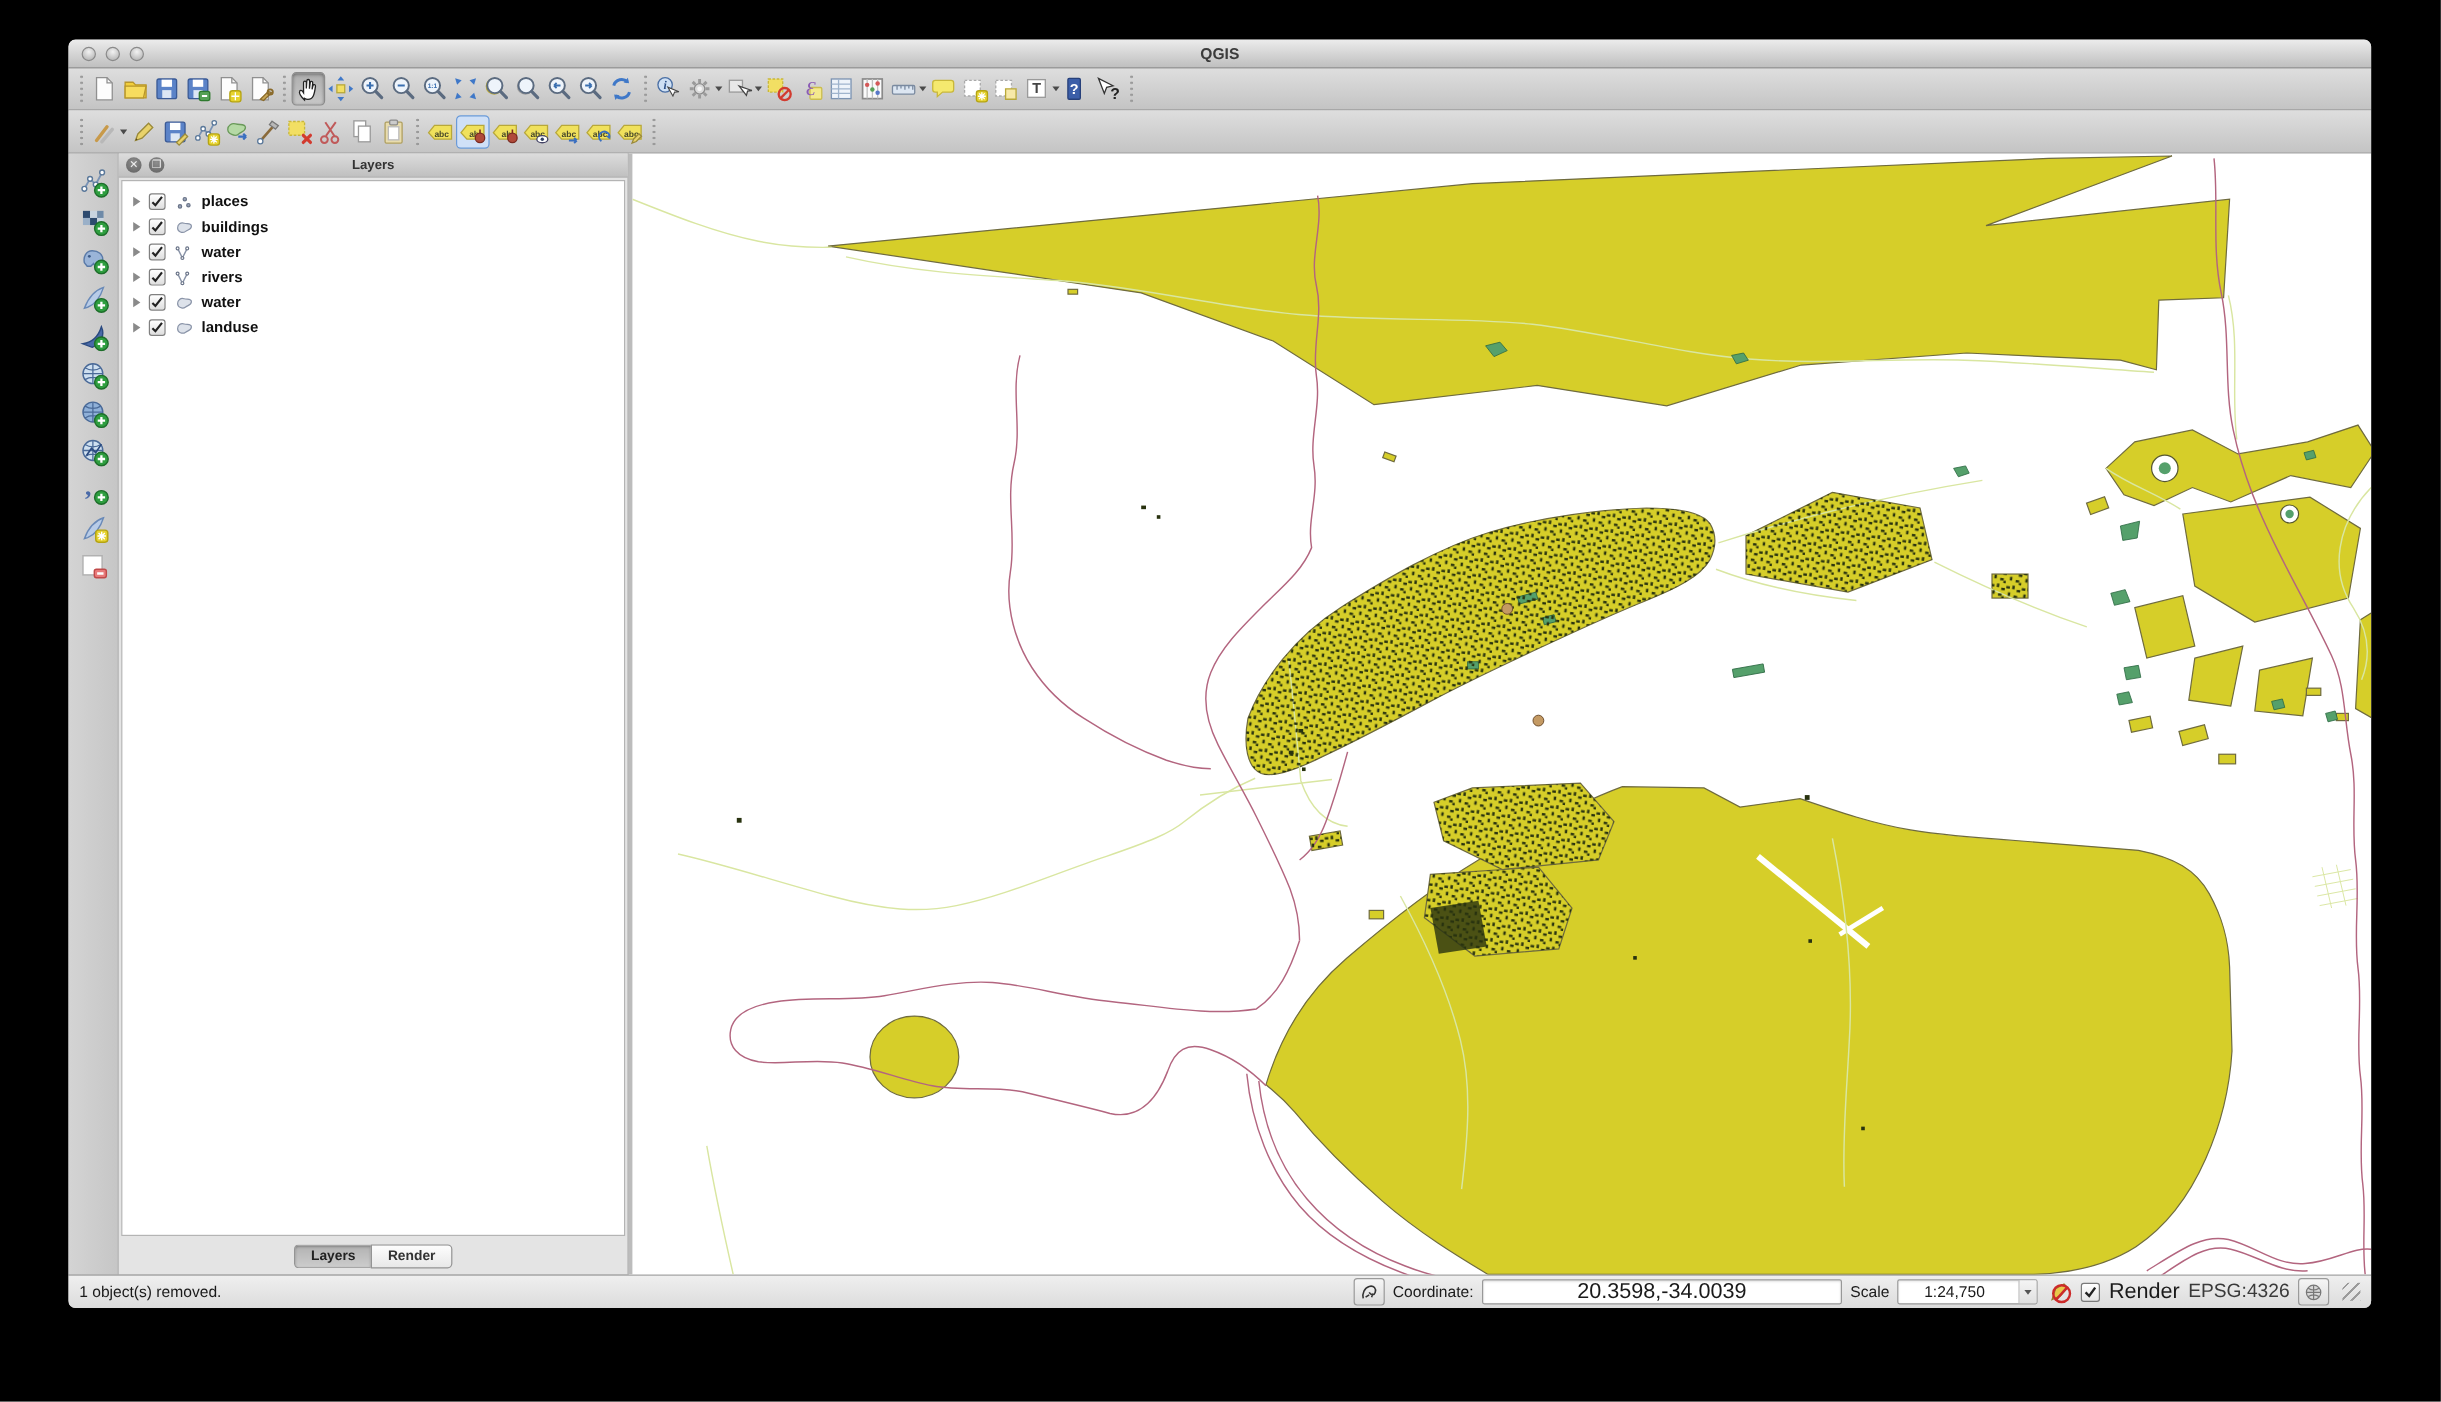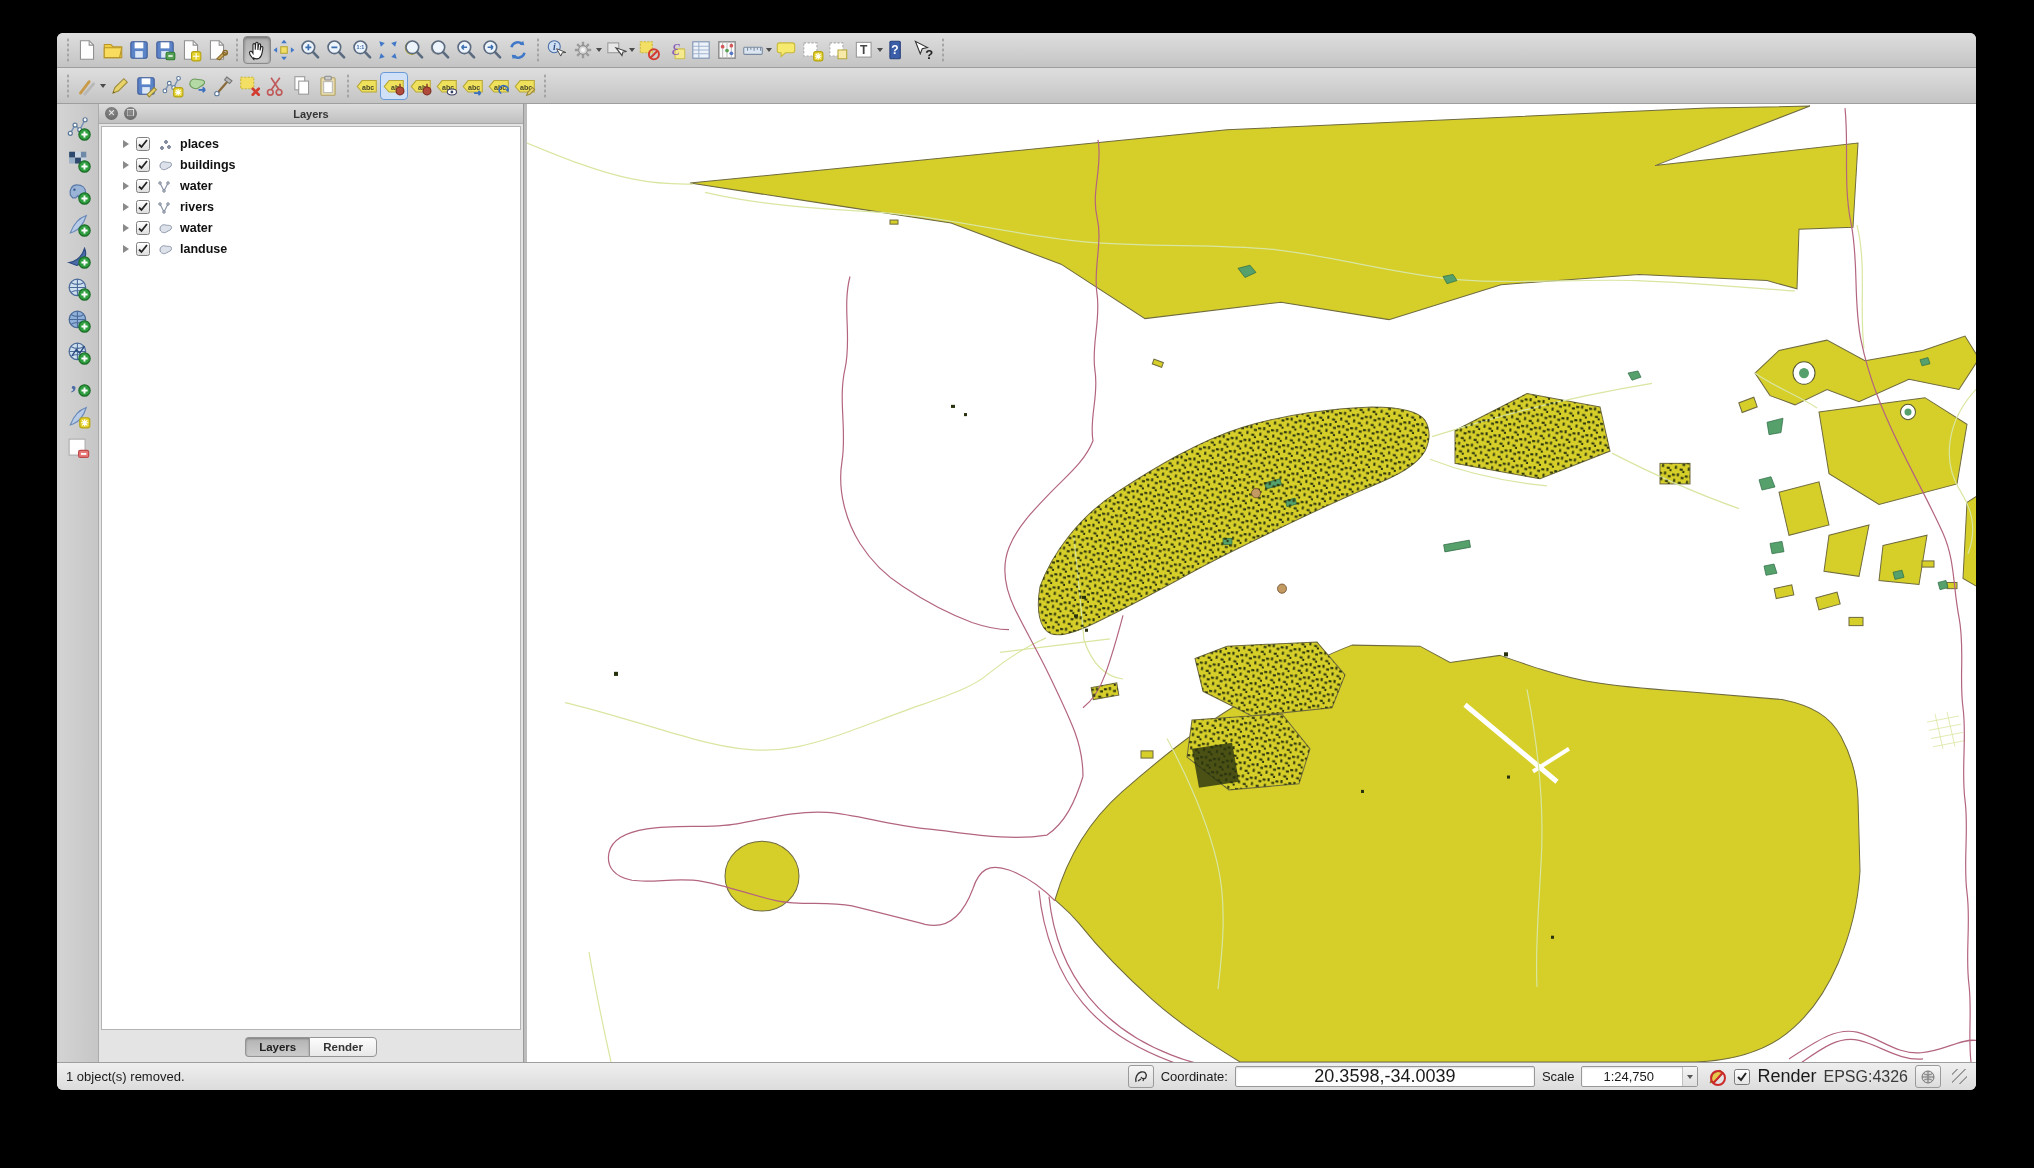--- a/index.html
+++ b/index.html
@@ -28,21 +28,21 @@
   .dock{width:42px;flex:0 0 42px;background:linear-gradient(90deg,#d4d4d4,#c6c6c6);border-right:1px solid #ababab;
         display:flex;flex-direction:column;align-items:center;padding-top:10px;gap:5px;box-sizing:border-box}
   .dockbtn{width:30px;height:27px;display:flex;align-items:center;justify-content:center}
   .panel{width:425px;flex:0 0 425px;background:#e4e4e4;display:flex;flex-direction:column;border-right:1px solid #9a9a9a;box-sizing:border-box}
   .panel-header{height:19px;flex:0 0 19px;background:linear-gradient(#dcdcdc,#c0c0c0);border-bottom:1px solid #a8a8a8;
                 display:flex;align-items:center;position:relative}
   .panel-title{position:absolute;left:0;right:0;text-align:center;font-size:11px;font-weight:bold;color:#333}
   .panel-btn{width:13px;height:13px;border-radius:50%;background:radial-gradient(circle at 50% 35%,#8e8e8e,#5f5f5f);
              color:#eee;display:flex;align-items:center;justify-content:center;font-size:9px;line-height:1;margin-left:6px;z-index:1}
   .layer-list{flex:1;background:#fff;border:1px solid #b4b4b4;margin:2px;padding-top:6px;overflow:hidden}
-  .layer-row{display:flex;align-items:center;height:21px;padding-left:21px;gap:7px}
+  .layer-row{display:flex;align-items:center;height:21px;padding-left:9px;gap:7px}
   .expander{width:0;height:0;border-top:4.5px solid transparent;border-bottom:4.5px solid transparent;border-left:6px solid #8a8a8a}
   .lcheck{width:14px;height:14px;background:linear-gradient(#ffffff,#dedede);border:1px solid #808080;border-radius:2.5px;
           box-sizing:border-box;display:flex;align-items:center;justify-content:center}
   .lname{font-size:12.5px;font-weight:bold;color:#101010}
   .panel-tabs{flex:0 0 30px;display:flex;align-items:center;justify-content:center}
   .ptab{font-size:11.5px;font-weight:bold;padding:3px 13px;border:1px solid #949494;color:#333;
         background:linear-gradient(#fdfdfd,#e8e8e8)}
   .ptab.first{border-radius:4px 0 0 4px;border-right:none}
   .ptab.last{border-radius:0 4px 4px 0}
   .ptab.active{background:linear-gradient(#b2b2b2,#cccccc);box-shadow:inset 0 1px 2px rgba(0,0,0,.3);color:#222}
@@ -66,20 +66,28 @@
   .render-lbl{font-size:18px}
   .crs{font-size:16px;color:#3a3a3a}
   .grip{width:15px;height:15px;margin-left:4px;background:
         repeating-linear-gradient(135deg,transparent 0 3px,#9b9b9b 3px 4.5px,transparent 4.5px 6px)}
 </style>
 </head>
 <body>
 
 <div class="window">
 
+  <div class="titlebar">
+    <div class="lights">
+      <div class="light"></div>
+      <div class="light"></div>
+      <div class="light"></div>
+    </div>
+    <div class="title">QGIS</div>
+  </div>
 
   <div class="toolbar row1">
       <div class="tsep"></div>
       <div class="tgroup">
         <div class="tbtn">
           <svg width="24" height="24" viewBox="0 0 22 22">
             <path d="M5 2.5h8l4 4v13H5z" fill="#fdfdfd" stroke="#909090"></path>
             <path d="M13 2.5v4h4" fill="none" stroke="#909090"></path>
           </svg>
         </div>

